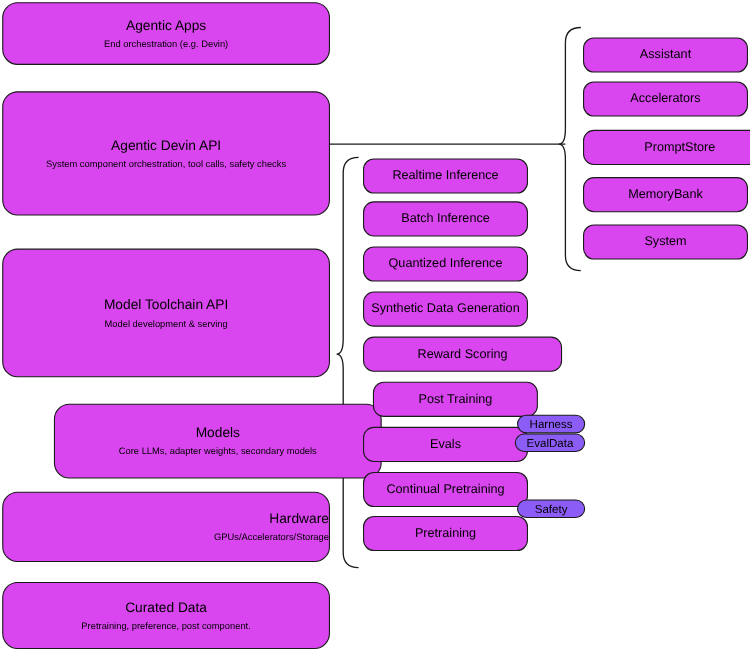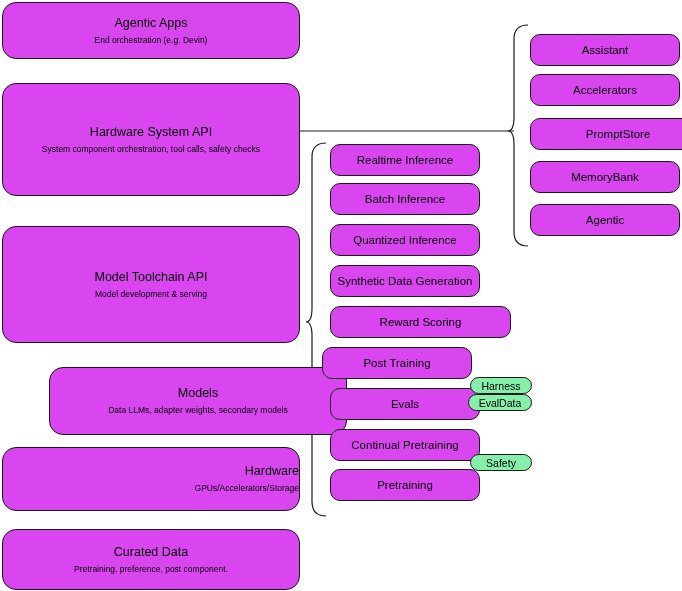--- a/index.html
+++ b/index.html
@@ -53,21 +53,21 @@
   }
   .cap-label {
     font-size: 11.5px;
     line-height: 14px;
   }
   .pill {
     position: absolute;
     box-sizing: border-box;
     border: 1.2px solid #1a1a1a;
     border-radius: 9px;
-    background: #86efac;
+    background: #8b5cf6;
     display: flex;
     align-items: center;
     justify-content: center;
     height: 17px;
     font-size: 10.5px;
     line-height: 12px;
   }
   svg.overlay {
     position: absolute;
     left: 0; top: 0;
@@ -85,30 +85,30 @@
     <line id="conn-main" x1="300" y1="131" x2="514" y2="131" stroke="#1a1a1a" stroke-width="1.2"></line>
     <path id="brace-right" fill="none" stroke="#1a1a1a" stroke-width="1.2" d="M 528 25 Q 514 25 514 39 L 514 117 Q 514 131 508 131 Q 514 131 514 145 L 514 232 Q 514 246 528 246"></path>
     <path id="brace-middle" fill="none" stroke="#1a1a1a" stroke-width="1.2" d="M 326 143 Q 312 143 312 157 L 312 308 Q 312 322 306 322 Q 312 322 312 336 L 312 502 Q 312 516 326 516"></path>
   </svg>
 
   <div class="box stack-box" id="layer0" style="left: 2px; top: 2px; width: 298px; height: 57px;">
     <div class="stack-title">Agentic Apps</div>
     <div class="stack-sub">End orchestration (e.g. Devin)</div>
   </div>
   <div class="box stack-box" id="layer1" style="left: 2px; top: 83px; width: 298px; height: 113px;">
-    <div class="stack-title">Hardware System API</div>
+    <div class="stack-title">Agentic Devin API</div>
     <div class="stack-sub">System component orchestration, tool calls, safety checks</div>
   </div>
   <div class="box stack-box" id="layer2" style="left: 2px; top: 226px; width: 298px; height: 117px;">
     <div class="stack-title">Model Toolchain API</div>
     <div class="stack-sub">Model development &amp; serving</div>
   </div>
   <div class="box stack-box" id="layer3" style="left: 2px; top: 367px; width: 298px; height: 68px; margin-left: 47px;">
     <div class="stack-title">Models</div>
-    <div class="stack-sub">Data LLMs, adapter weights, secondary models</div>
+    <div class="stack-sub">Core LLMs, adapter weights, secondary models</div>
   </div>
   <div class="box stack-box" id="layer4" style="left: 2px; top: 447px; width: 298px; height: 64px; align-items: flex-end;">
     <div class="stack-title">Hardware</div>
     <div class="stack-sub">GPUs/Accelerators/Storage</div>
   </div>
   <div class="box stack-box" id="layer5" style="left: 2px; top: 529px; width: 298px; height: 61px;">
     <div class="stack-title">Curated Data</div>
     <div class="stack-sub">Pretraining, preference, post component.</div>
   </div>
 
@@ -118,39 +118,39 @@
   <div class="box cap-box" id="sys1" style="left: 530px; top: 74px; width: 150px;">
     <div class="cap-label">Accelerators</div>
   </div>
   <div class="box cap-box" id="sys2" style="left: 530px; top: 118px; width: 176px;">
     <div class="cap-label">PromptStore</div>
   </div>
   <div class="box cap-box" id="sys3" style="left: 530px; top: 161px; width: 150px;">
     <div class="cap-label">MemoryBank</div>
   </div>
   <div class="box cap-box" id="sys4" style="left: 530px; top: 204px; width: 150px;">
-    <div class="cap-label">Agentic</div>
+    <div class="cap-label">System</div>
   </div>
 
   <div class="box cap-box" id="tc0" style="left: 330px; top: 144px; width: 150px;">
     <div class="cap-label">Realtime Inference</div>
   </div>
   <div class="box cap-box" id="tc1" style="left: 330px; top: 183px; width: 150px;">
     <div class="cap-label">Batch Inference</div>
   </div>
   <div class="box cap-box" id="tc2" style="left: 330px; top: 224px; width: 150px;">
     <div class="cap-label">Quantized Inference</div>
   </div>
   <div class="box cap-box" id="tc3" style="left: 330px; top: 265px; width: 150px;">
     <div class="cap-label">Synthetic Data Generation</div>
   </div>
   <div class="box cap-box" id="tc4" style="left: 330px; top: 306px; width: 181px;">
     <div class="cap-label">Reward Scoring</div>
   </div>
-  <div class="box cap-box" id="tc5" style="left: 322px; top: 347px; width: 150px;">
+  <div class="box cap-box" id="tc5" style="left: 339px; top: 347px; width: 150px;">
     <div class="cap-label">Post Training</div>
   </div>
   <div class="box cap-box" id="tc6" style="left: 330px; top: 388px; width: 150px;">
     <div class="cap-label">Evals</div>
   </div>
   <div class="box cap-box" id="tc7" style="left: 330px; top: 429px; width: 150px;">
     <div class="cap-label">Continual Pretraining</div>
   </div>
   <div class="box cap-box" id="tc8" style="left: 330px; top: 469px; width: 150px;">
     <div class="cap-label">Pretraining</div>

